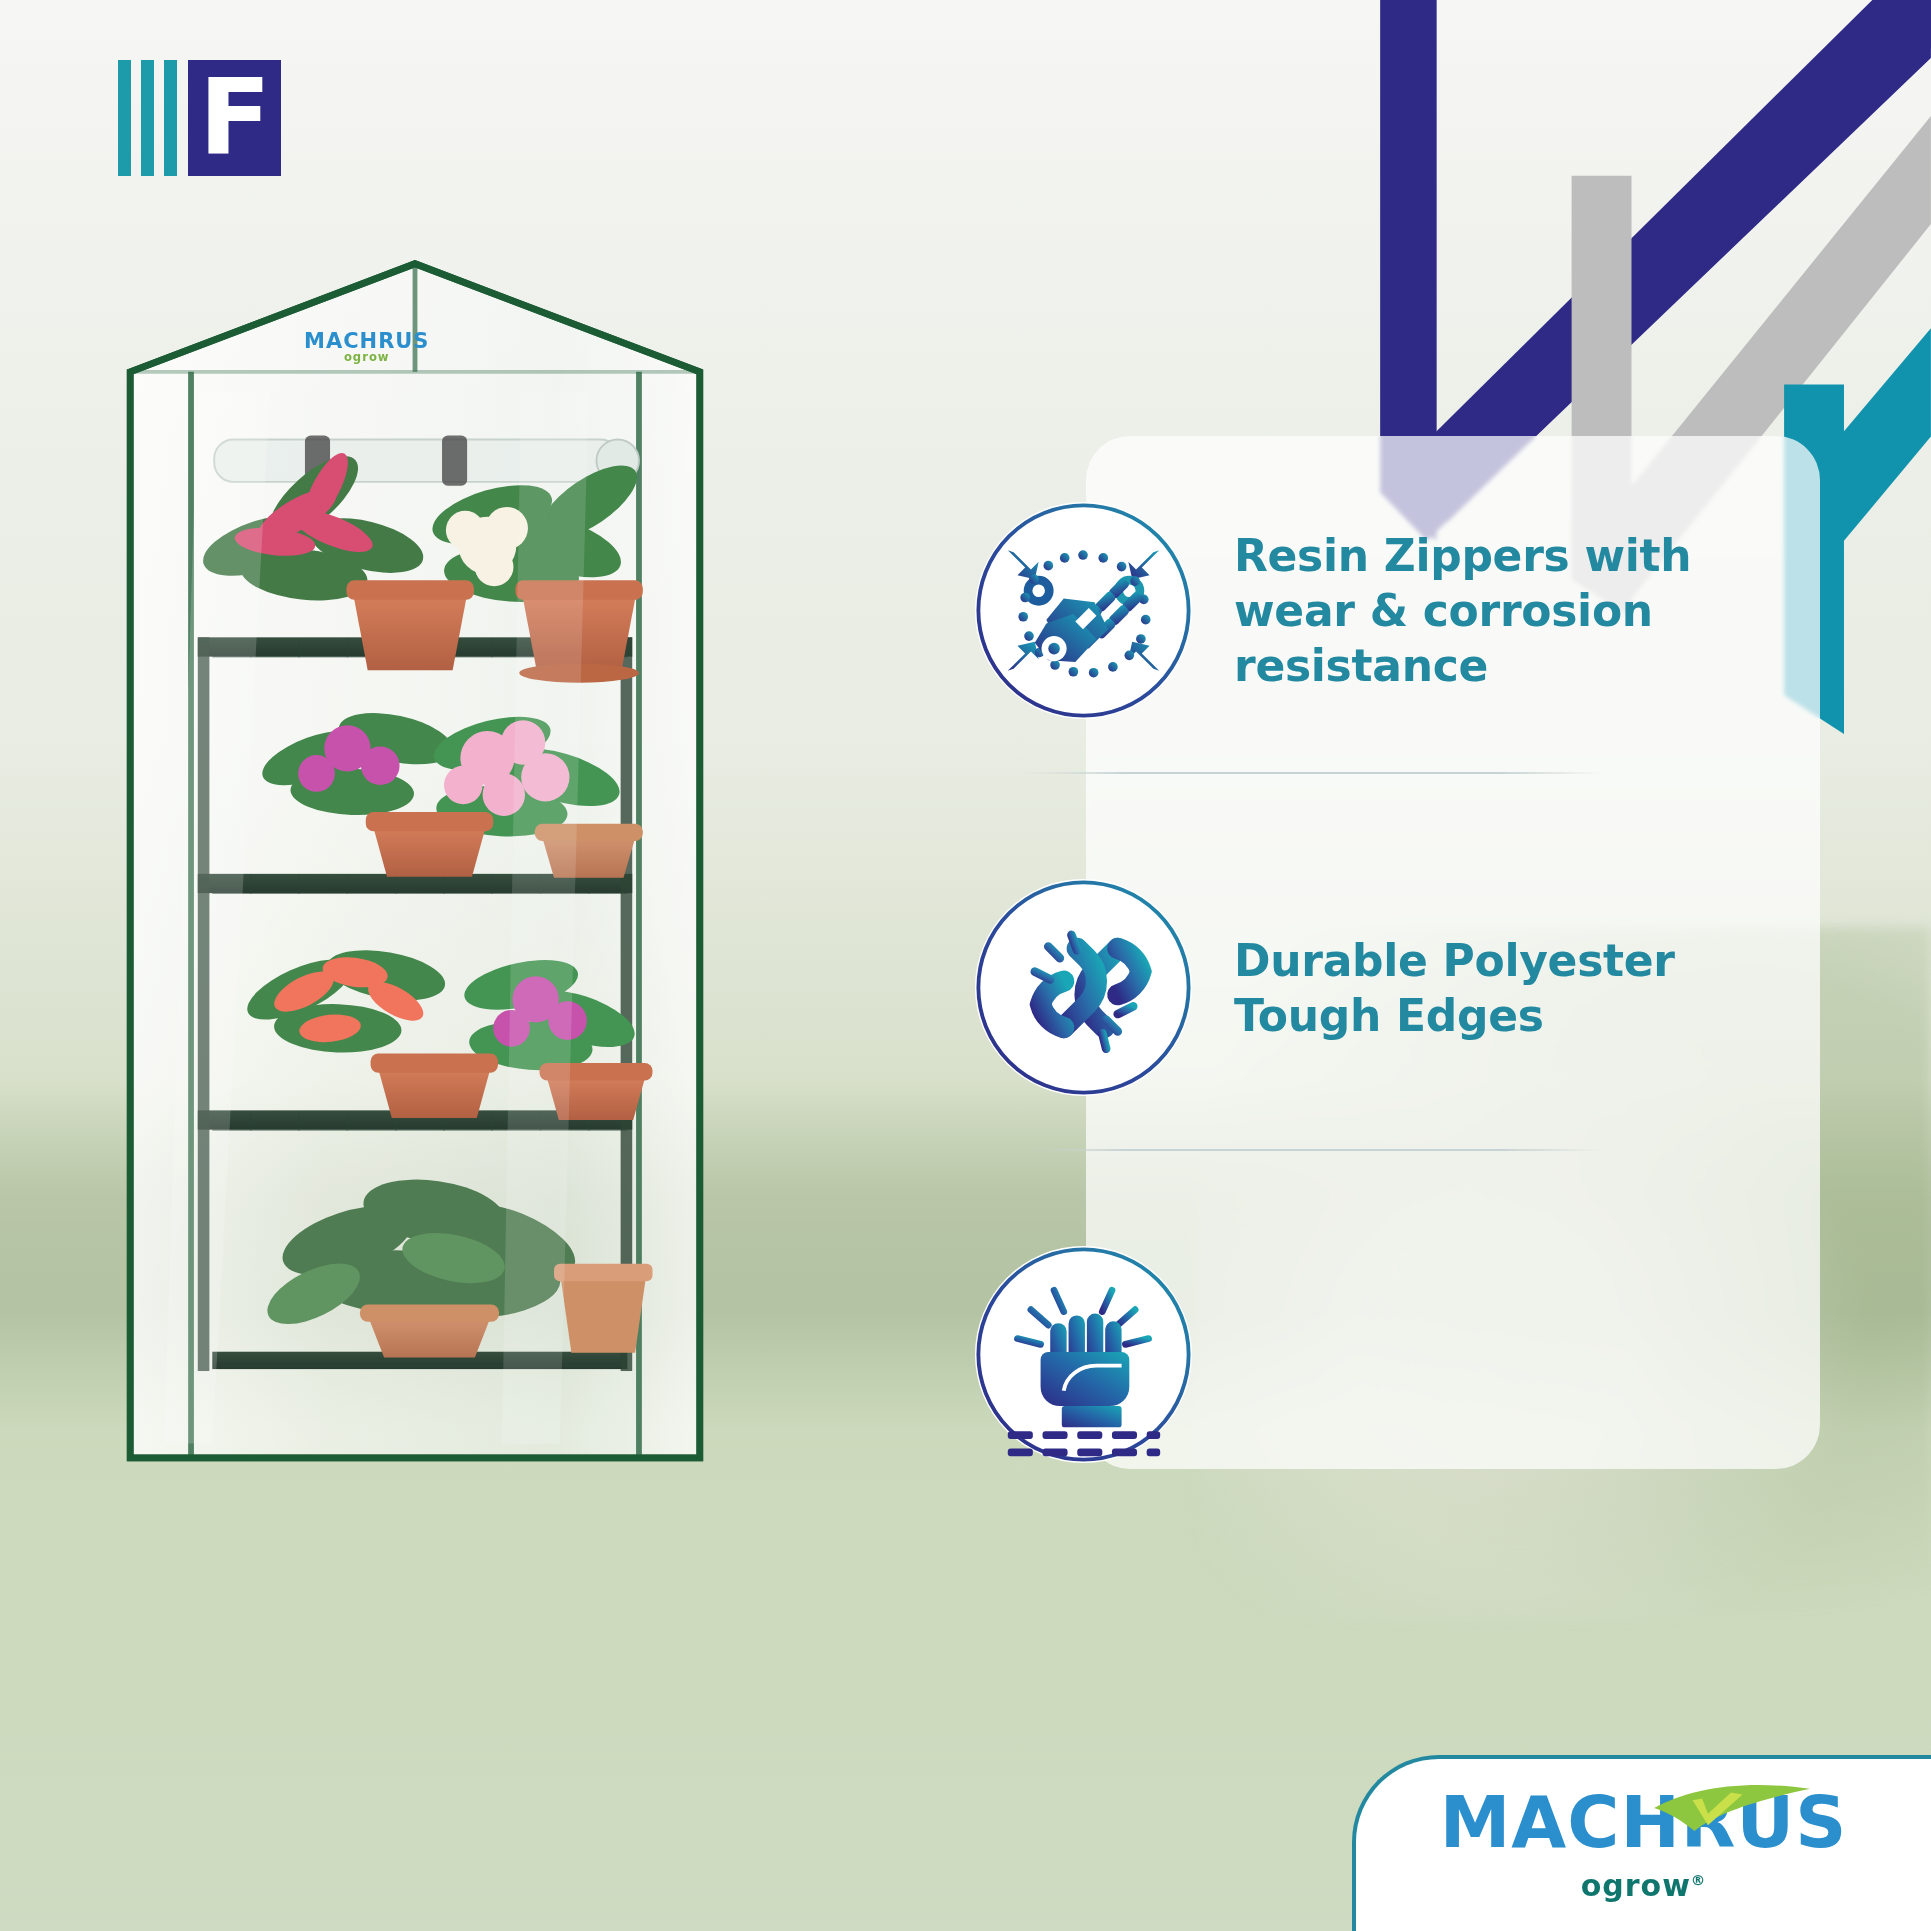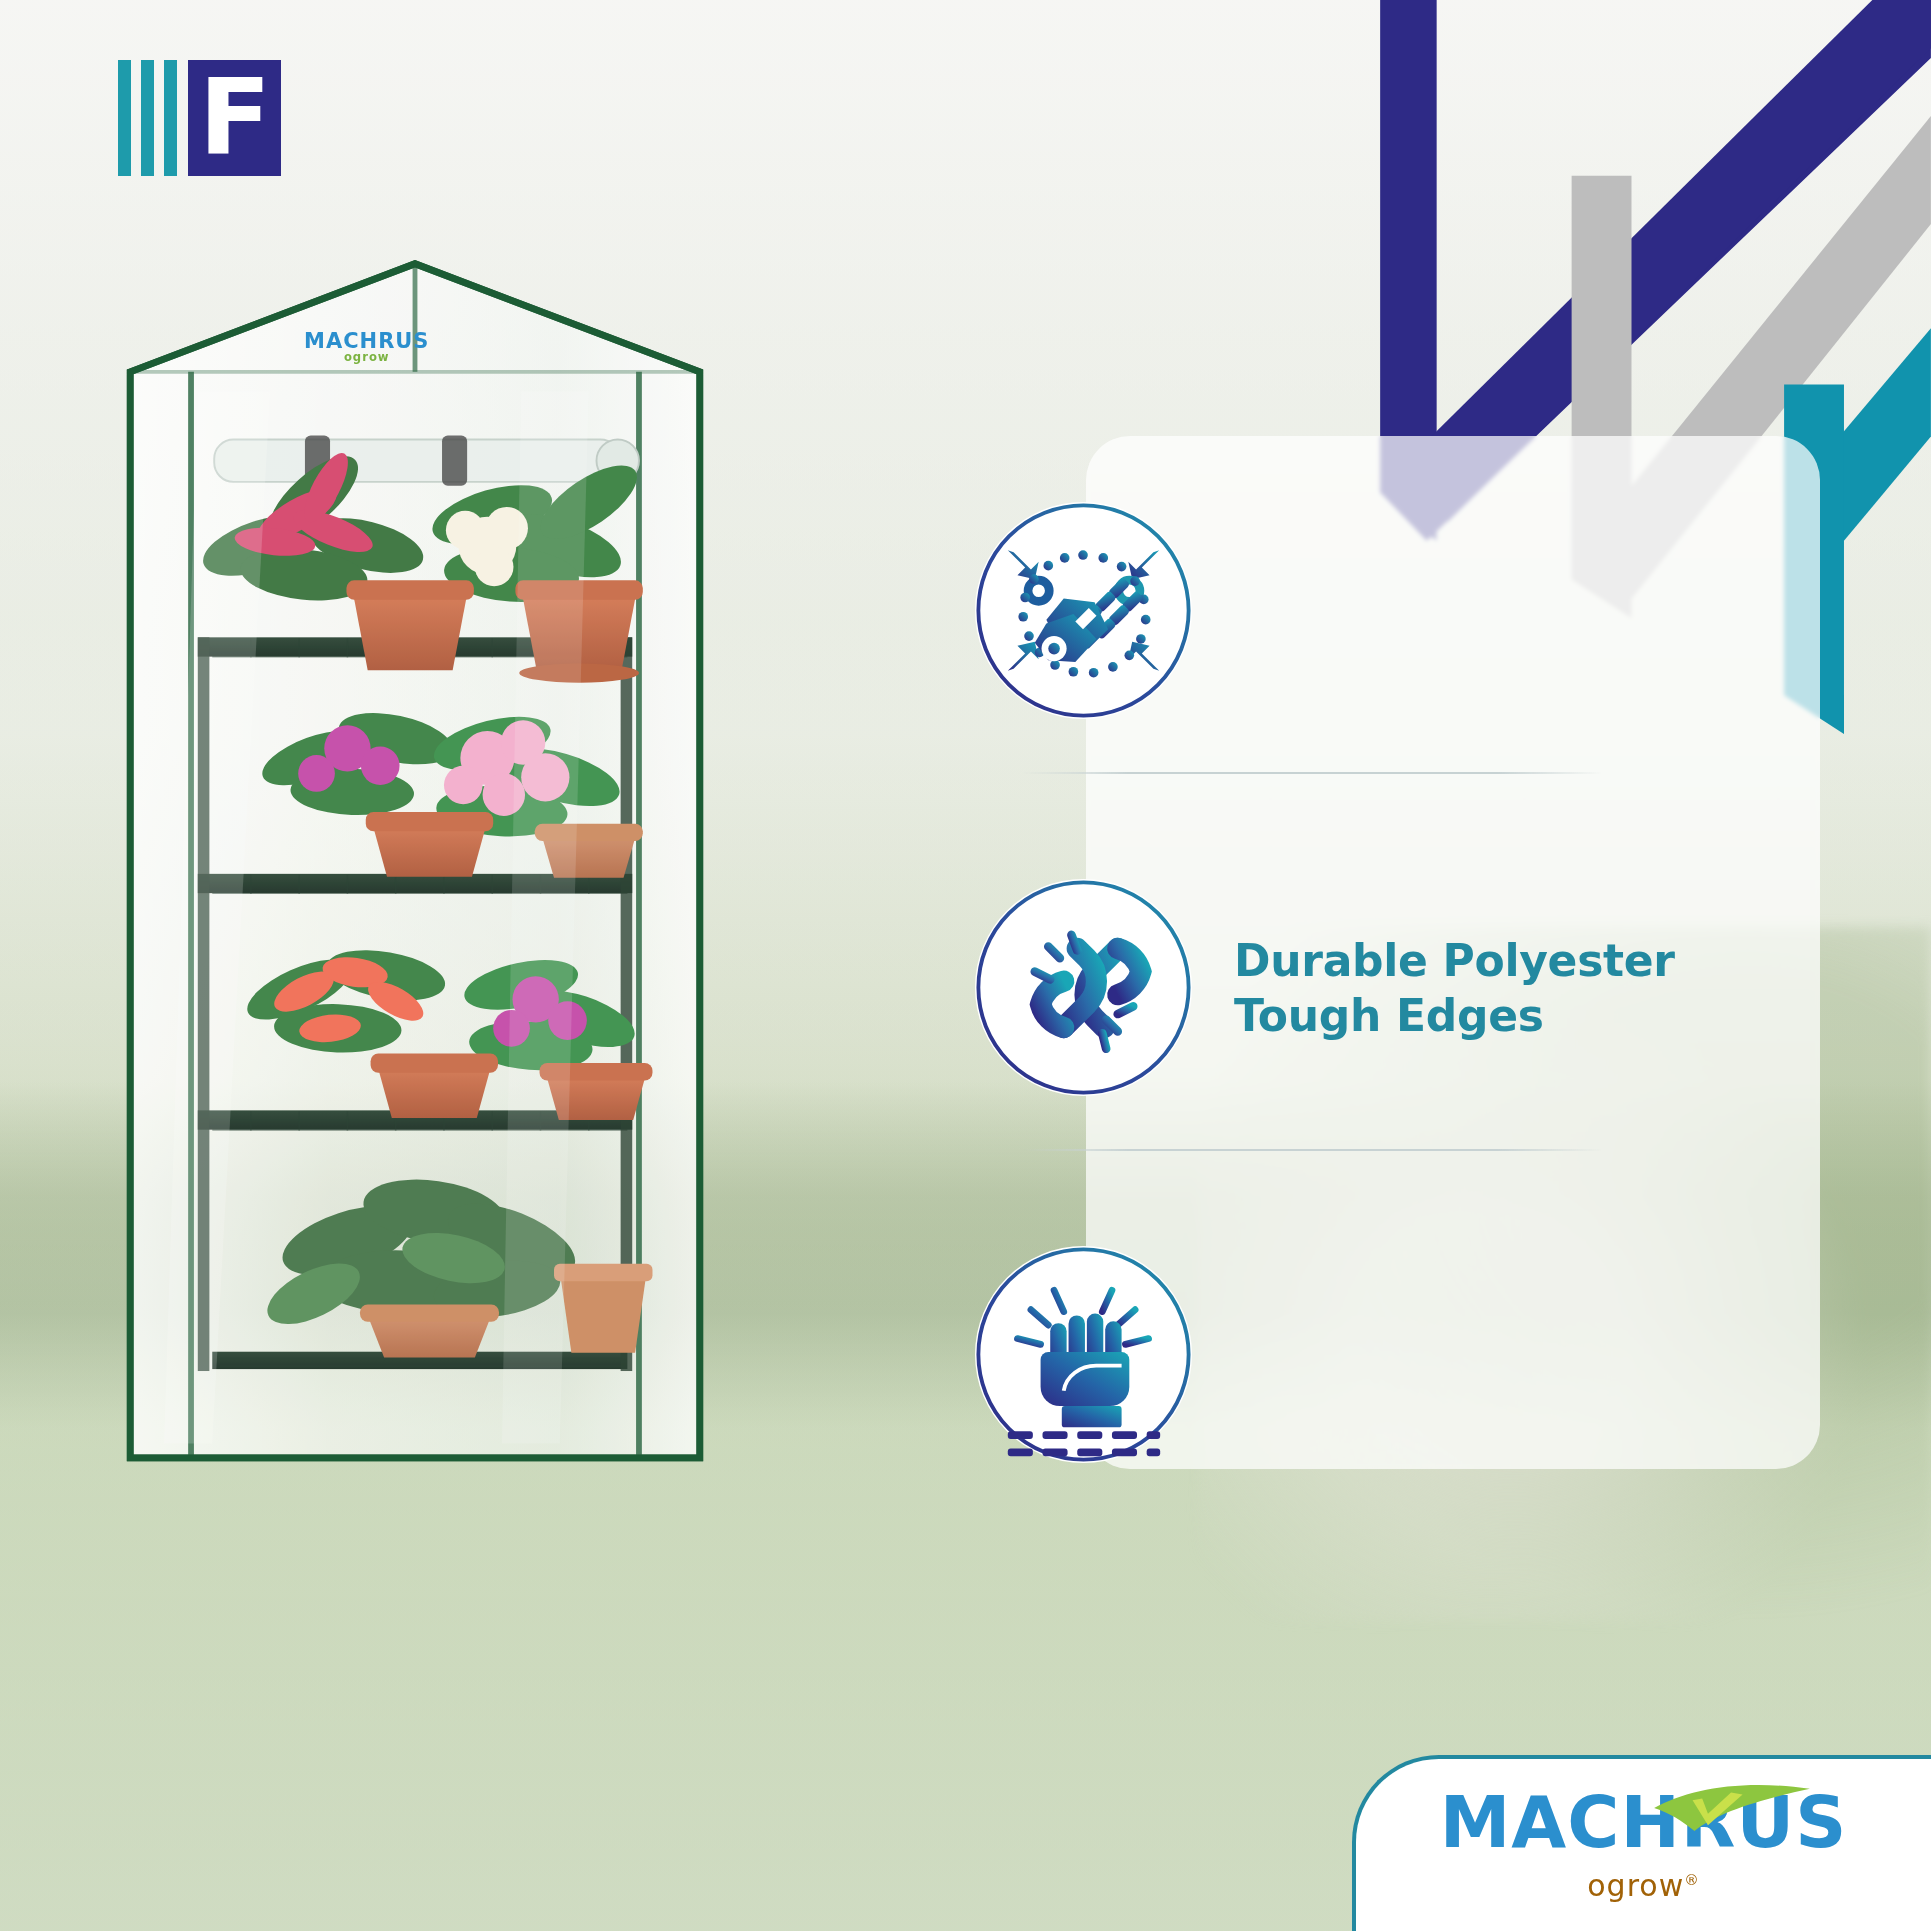--- a/index.html
+++ b/index.html
@@ -96,21 +96,21 @@
     position:absolute; right:0; bottom:0; width:579px; height:176px;
     background:#ffffff;
     border-top-left-radius:87px;
     border-top:4.8px solid #2389a0;
     border-left:4.8px solid #2389a0;
     display:flex; flex-direction:column; align-items:center; justify-content:center;
   }
   #brand-name{ position:relative; color:#2b8fce; font-size:71px; font-weight:700; letter-spacing:1px; line-height:1;
                font-family:"DejaVu Sans", sans-serif; }
   #brand-swoosh{ position:absolute; left:210px; top:-3.9px; width:164px; height:50px; pointer-events:none; }
-  #brand-sub{ color:#a16207; font-size:30px; font-weight:400; letter-spacing:1px; margin-top:9.7px;
+  #brand-sub{ color:#0f766e; font-size:30px; font-weight:700; letter-spacing:1px; margin-top:9.7px;
               font-family:"DejaVu Sans", sans-serif;text-align:center; }
   #brand-sub sup{ font-size:14.5px; }
 </style>
 </head>
 <body>
 
 <div id="bg-photo"></div>
 
 <svg class="chevron" viewBox="0 0 1000 760">
 
@@ -376,20 +376,23 @@
         <rect x="124" y="126" width="22" height="11" rx="4" transform="rotate(-45 135 131)"></rect>
       </g>
 
       <path d="M92 100 L124 104 L138 132 L118 152 L86 148 L74 122 Z" fill="url(#g1)"></path>
       <path d="M74 126 L102 116 L126 142 L104 166 L76 164 L62 146 Z" fill="url(#g1)"></path>
       <ellipse cx="82" cy="152" rx="13" ry="13" fill="#fff"></ellipse>
       <ellipse cx="82" cy="152" rx="6" ry="6" fill="url(#g1)"></ellipse>
       <path d="M104 124 L118 110 L126 118 L112 132 Z" fill="#fff"></path>
     </svg>
   </div>
+  <div class="feature-text">Resin Zippers with
+wear &amp; corrosion
+resistance</div>
 </div>
 
 <div class="feature-row" id="feature-1">
   <div class="icon-badge">
     <svg width="217" height="217" viewBox="0 0 225 225">
       <defs>
         <linearGradient id="g2" x1="1" y1="0" x2="0" y2="1">
           <stop offset="0" stop-color="#19a6b6"></stop>
             <stop offset=".5" stop-color="#2a6aa8"></stop>
             <stop offset="1" stop-color="#2e2a86"></stop>

